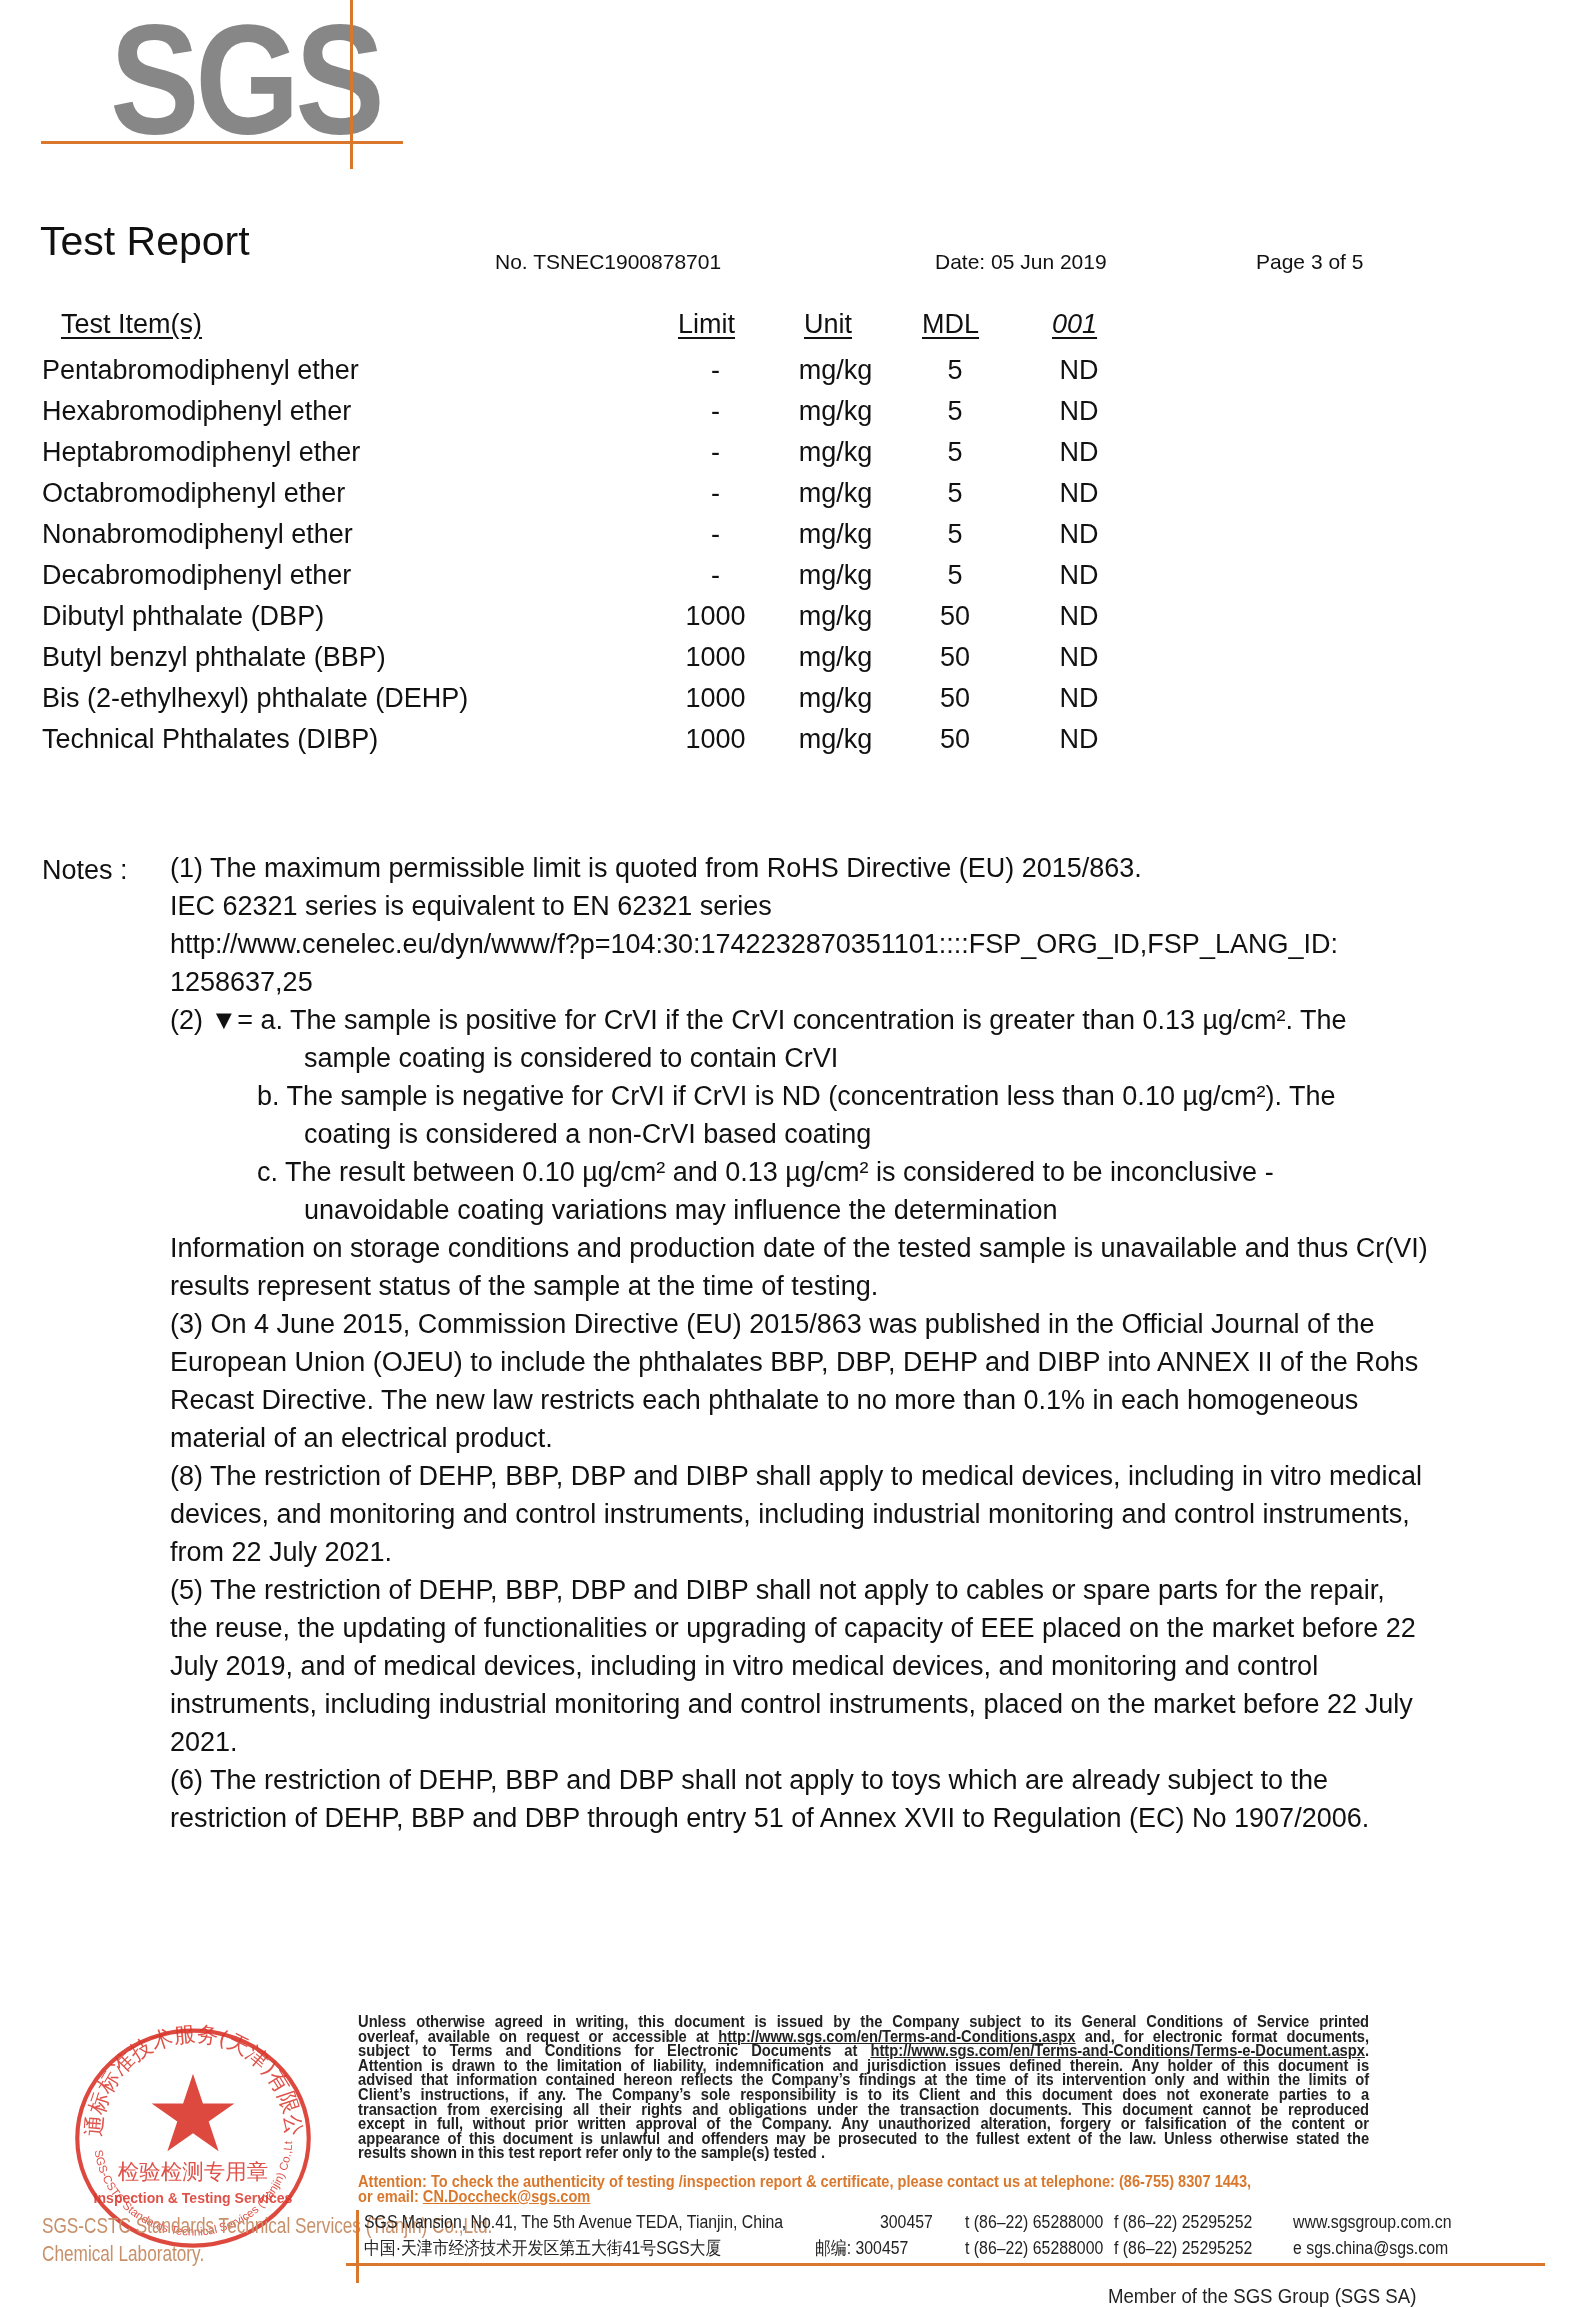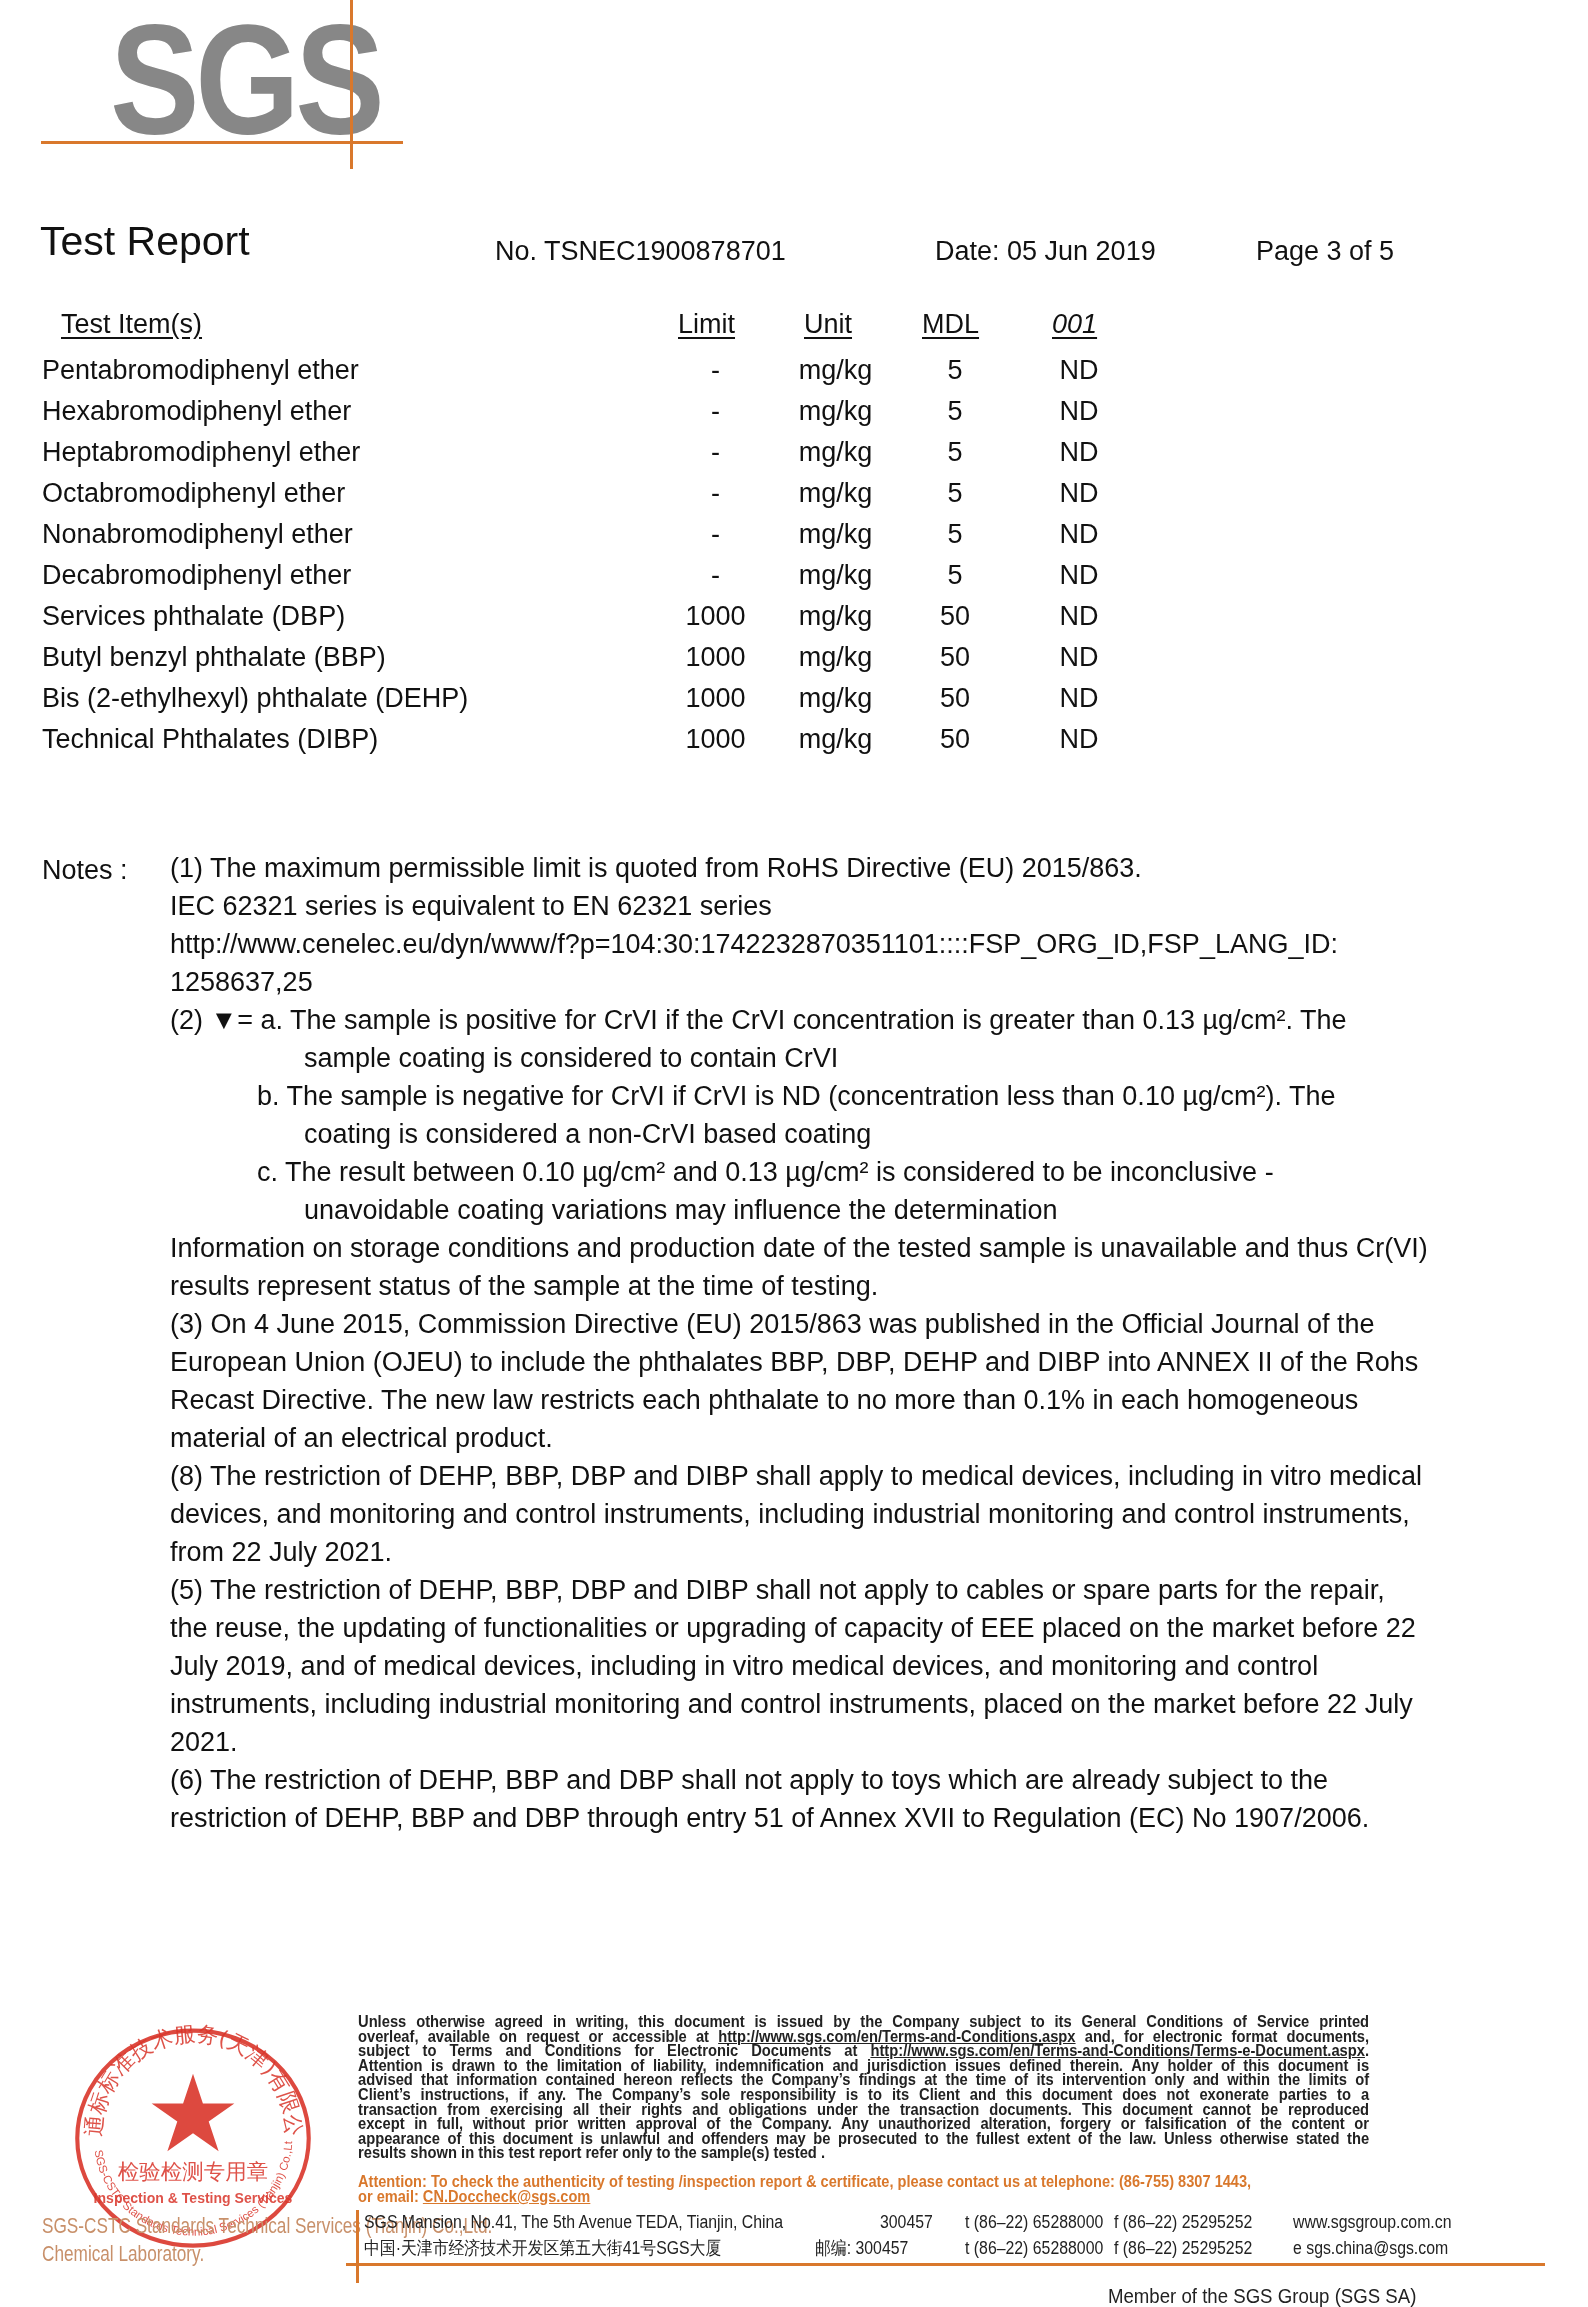--- a/index.html
+++ b/index.html
@@ -6,21 +6,21 @@
   html, body { width: 1588px; height: 2307px; background: #ffffff; }
   body { position: relative; font-family: "Liberation Sans", sans-serif; color: #111; overflow: hidden; }
 
   
   .logo { position: absolute; left: 41px; top: 0; width: 364px; height: 170px; }
   .logo-text { position: absolute; left: 69px; top: 16.5px; font-family: "Liberation Sans", sans-serif; font-weight: bold; font-size: 156px; line-height: 124px; color: #878787; letter-spacing: -5px; transform: scaleX(0.86); transform-origin: left top; }
   .logo-hline { position: absolute; left: 0; top: 141px; width: 362px; height: 2.5px; background: #d9782c; }
   .logo-vline { position: absolute; left: 309px; top: 0; width: 2.5px; height: 169px; background: #d9782c; }
 
   
-  .hdr { position: absolute; top: 235px; font-size: 27px; line-height: 33px; color: #111; }
+  .hdr { position: absolute; top: 245px; font-size: 21px; line-height: 33px; color: #111; }
   .hdr-title { left: 40px; font-size: 41px; top: 225px; }
   .hdr-no { left: 495px; }
   .hdr-date { left: 935px; text-align: center; }
   .hdr-page { left: 1256px; }
 
   
   .th { position: absolute; top: 309px; font-size: 27px; text-decoration: underline; text-underline-offset: 4.1px; }
   .th-item { left: 61px; }
   .th-limit { left: 678px; }
   .th-unit { left: 804px; }
@@ -125,21 +125,21 @@
   <span class="cell c-res">ND</span>
 </div>
 <div class="row" style="top:559px">
   <span class="cell c-item">Decabromodiphenyl ether</span>
   <span class="cell c-limit">-</span>
   <span class="cell c-unit">mg/kg</span>
   <span class="cell c-mdl">5</span>
   <span class="cell c-res">ND</span>
 </div>
 <div class="row" style="top:600px">
-  <span class="cell c-item">Services phthalate (DBP)</span>
+  <span class="cell c-item">Dibutyl phthalate (DBP)</span>
   <span class="cell c-limit">1000</span>
   <span class="cell c-unit">mg/kg</span>
   <span class="cell c-mdl">50</span>
   <span class="cell c-res">ND</span>
 </div>
 <div class="row" style="top:641px">
   <span class="cell c-item">Butyl benzyl phthalate (BBP)</span>
   <span class="cell c-limit">1000</span>
   <span class="cell c-unit">mg/kg</span>
   <span class="cell c-mdl">50</span>

